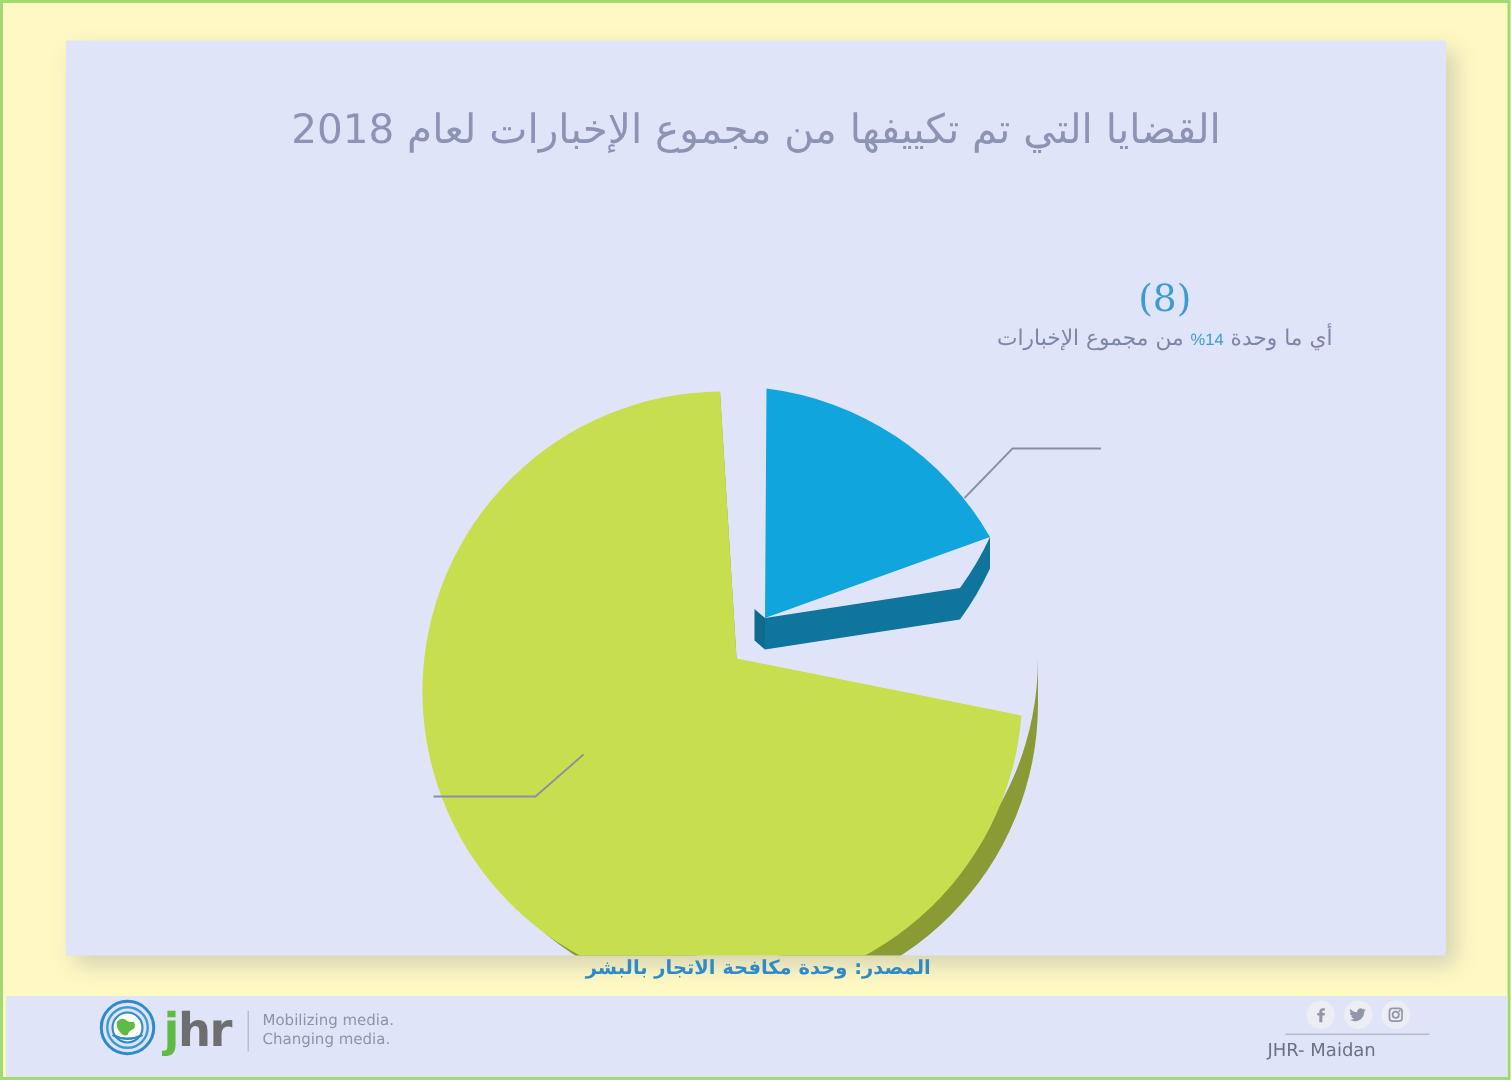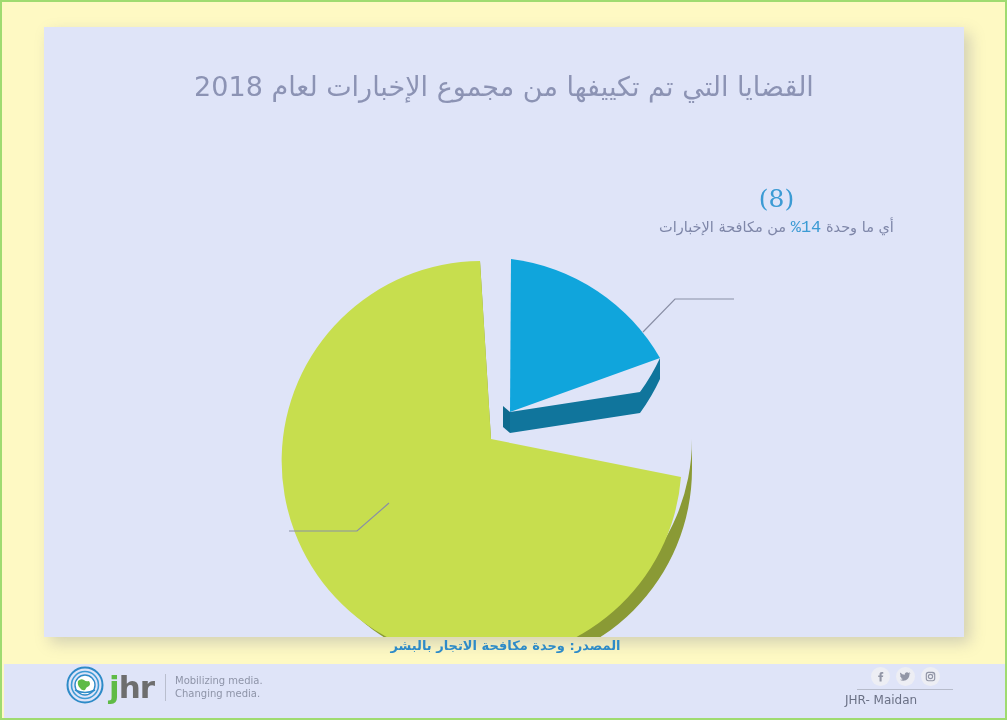--- a/index.html
+++ b/index.html
@@ -72,22 +72,22 @@
   .callout .big-num {
     display: block;
     color: #3C9BD4;
     font-family: "DejaVu Serif", "Liberation Serif", serif;
     font-size: 25px;
     line-height: 1.15;
     margin-bottom: 2px;
   }
   .callout .pct {
     color: #3C9BD4;
-    font-family: Liberation Mono, monospace;
-    font-size: 17px;
+    font-family: Liberation Sans, sans-serif;
+    font-size: 11px;
   }
   .callout .cnt {
     color: #3C9BD4;
     font-family: "DejaVu Serif", "Liberation Serif", serif;
     font-size: 16px;
   }
 
   #callout-blue {
     left: 545px;
     top: 158px;
@@ -240,21 +240,21 @@
         </g>
 
         <g>
           <polyline points="345,476 313,504 245,504" fill="none" stroke="#8A8FA6" stroke-width="1.2"></polyline>
         </g>
       </svg>
     </div>
 
     <div id="callout-blue" class="callout">
       <span class="big-num">(8)</span>
-      <span class="line"><span>أي ما وحدة </span><span class="pct">14%</span><span> من مكافحة الإخبارات</span></span>
+      <span class="line"><span>أي ما وحدة </span><span class="pct">14%</span><span> من مجموع الإخبارات</span></span>
     </div>
 
 
   </div>
 
   <div id="source-note">المصدر: وحدة مكافحة الاتجار بالبشر</div>
 
   <div id="footer">
 
     <div id="logo-block">

